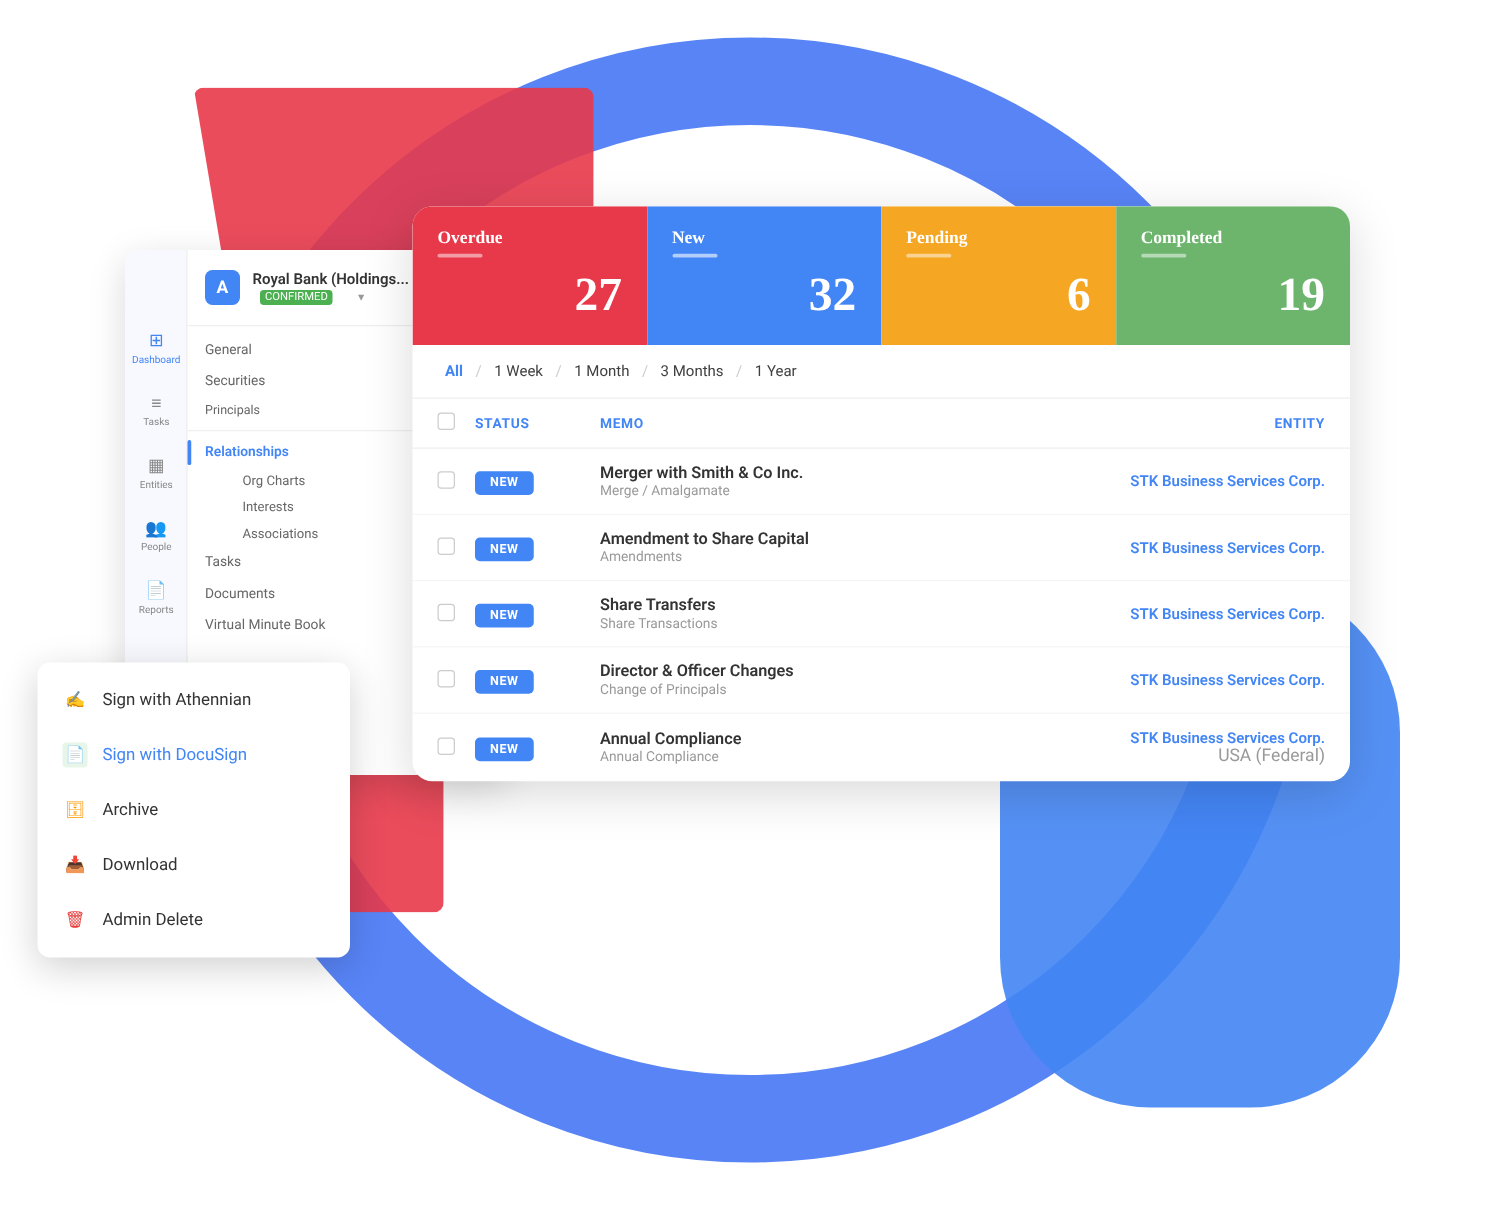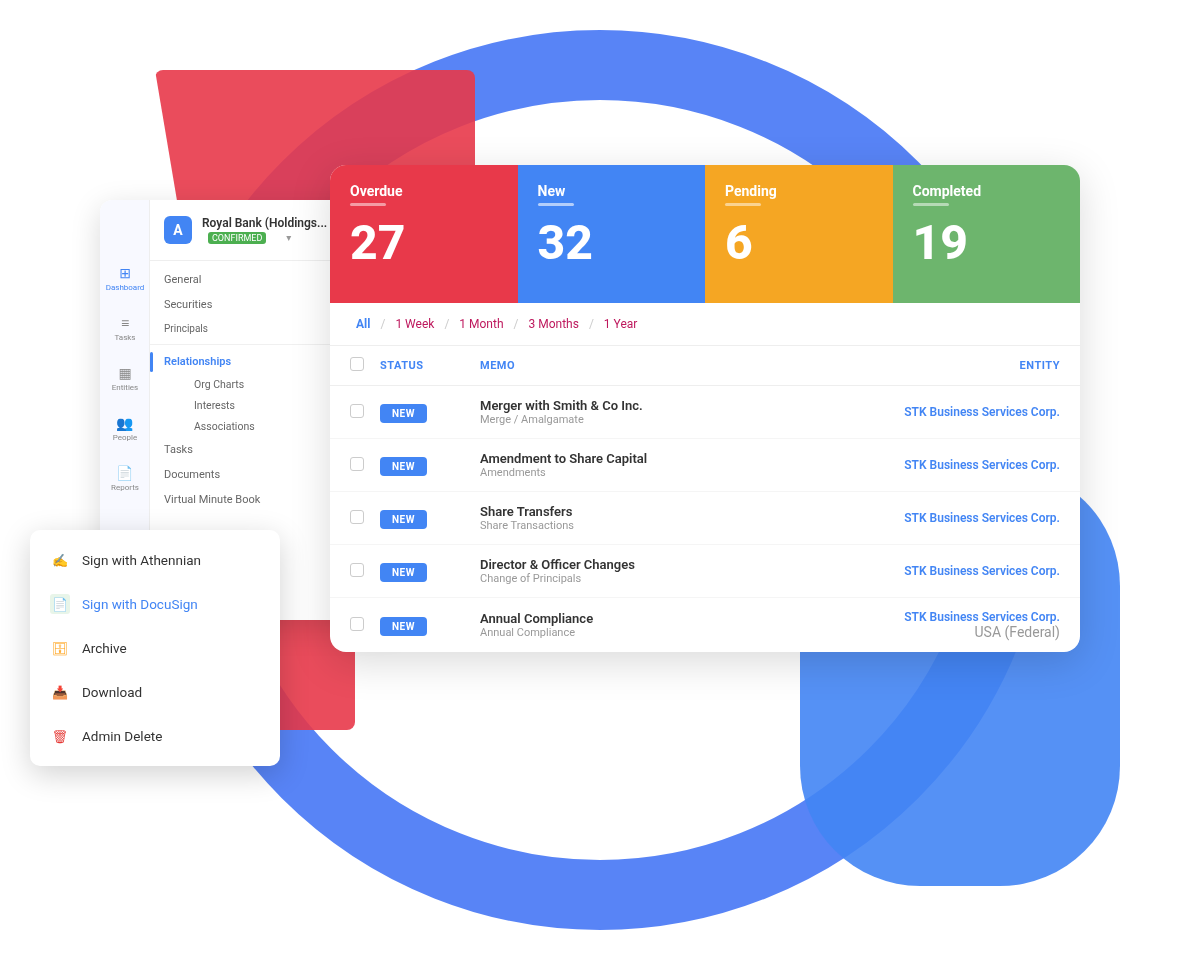--- a/index.html
+++ b/index.html
@@ -230,22 +230,23 @@
       overflow: hidden;
     }
 
     
     .stats-row {
       display: flex;
       gap: 0;
     }
     .stat-card {
       flex: 1;
-      padding: 18px 20px 32px;
+      padding: 18px 20px 18px;
       position: relative;
+      font-family: Liberation Serif, serif;
     }
     .stat-card.overdue { background: #e8394a; }
     .stat-card.new { background: #4285f4; }
     .stat-card.pending { background: #f5a623; }
     .stat-card.completed { background: #6db56d; }
     .stat-card-label {
       font-size: 14px;
       font-weight: 700;
       color: #fff;
       margin-bottom: 4px;
@@ -254,37 +255,37 @@
       height: 3px;
       width: 36px;
       border-radius: 2px;
       margin-bottom: 8px;
     }
     .stat-card.overdue .stat-card-underline { background: rgba(255,255,255,0.5); }
     .stat-card.new .stat-card-underline { background: rgba(255,255,255,0.6); }
     .stat-card.pending .stat-card-underline { background: rgba(255,255,255,0.5); }
     .stat-card.completed .stat-card-underline { background: rgba(255,255,255,0.5); }
     .stat-card-number {
-      font-size: 48px;
+      font-size: 38px;
       font-weight: 800;
       color: #fff;
-      text-align: left;
+      text-align: right;
     }
 
     
     .filter-row {
       display: flex;
       align-items: center;
       padding: 12px 20px;
       border-bottom: 1px solid #eee;
       gap: 4px;
     }
     .filter-link {
       font-size: 12px;
-      color: #be185d;
+      color: #404040;
       cursor: pointer;
       padding: 2px 6px;
       text-decoration: none;
     }
     .filter-link.active {
       color: #4285f4;
       font-weight: 700;
     }
     .filter-sep {
       color: #ccc;

